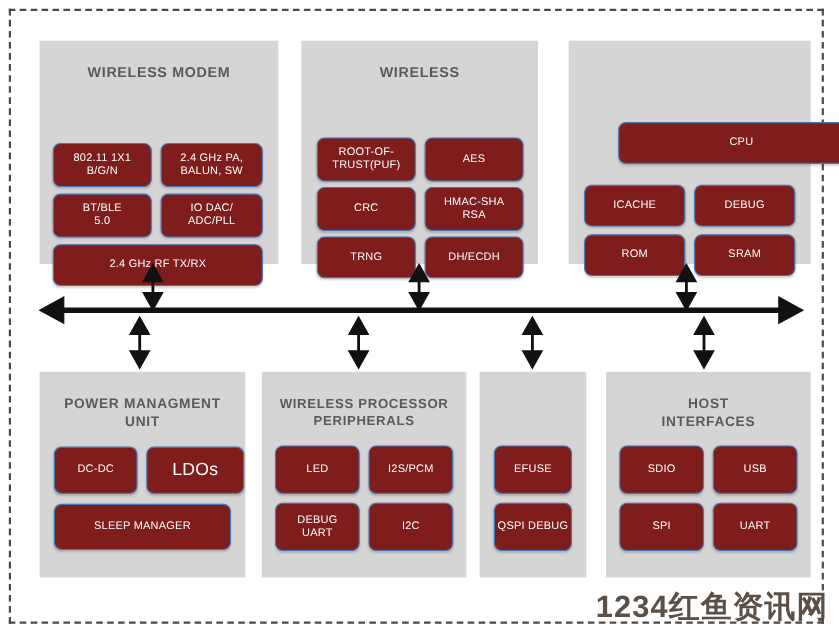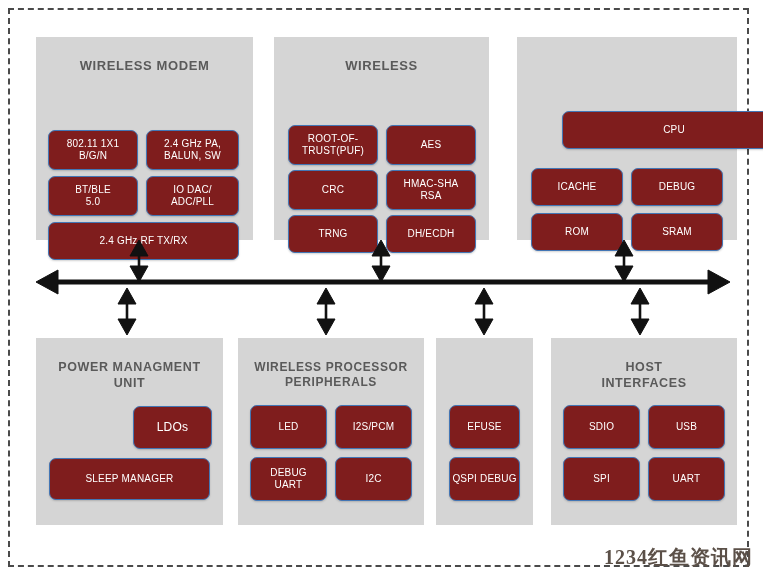--- a/index.html
+++ b/index.html
@@ -55,25 +55,25 @@
     letter-spacing:.2px;
   }
 
   
   .bus{position:absolute;left:0;top:0;width:763px;height:577px;pointer-events:none;}
 
   
   .watermark{
     position:absolute;
     right:10px;bottom:6px;
-    font-size:20px;
+    font-size:28px;
     font-weight:bold;
     color:#5b5048;
     letter-spacing:1px;
-    font-family:Liberation Serif, serif;
+    font-family:Liberation Sans, sans-serif;
     white-space:nowrap;
   }
 </style>
 </head>
 <body>
 
 <div id="root">
 
   <div class="frame"></div>
 
@@ -106,21 +106,22 @@
     <div class="tile" style="left:14px;top:74px;width:224px;height:38px;font-size:10px;margin-left:31px;">CPU</div>
     <div class="tile" style="left:14px;top:131px;width:92px;height:38px;font-size:10px;">ICACHE</div>
     <div class="tile" style="left:114px;top:131px;width:92px;height:38px;font-size:10px;">DEBUG</div>
     <div class="tile" style="left:14px;top:176px;width:92px;height:38px;font-size:10px;">ROM</div>
     <div class="tile" style="left:114px;top:176px;width:92px;height:38px;font-size:10px;">SRAM</div>
   </div>
 
   <div class="panel" style="left:36px;top:338px;width:187px;height:187px;">
     <div class="panel-title" style="top:22px;font-size:12.5px;">POWER MANAGMENT
 UNIT</div>
-    <div class="tile" style="left:97px;top:68px;width:79px;height:43px;font-size:12px;">LDOs</div>
+    <div class="tile" style="left:13px;top:68px;width:76px;height:43px;font-size:10px;">DC-DC</div>
+    <div class="tile" style="left:97px;top:68px;width:89px;height:43px;font-size:16px;">LDOs</div>
     <div class="tile" style="left:13px;top:120px;width:161px;height:42px;font-size:10px;">SLEEP MANAGER</div>
   </div>
 
   <div class="panel" style="left:238px;top:338px;width:186px;height:187px;">
     <div class="panel-title" style="top:22px;font-size:12px;">WIRELESS PROCESSOR
 PERIPHERALS</div>
     <div class="tile" style="left:12px;top:67px;width:77px;height:44px;font-size:10px;">LED</div>
     <div class="tile" style="left:97px;top:67px;width:77px;height:44px;font-size:10px;">I2S/PCM</div>
     <div class="tile" style="left:12px;top:119px;width:77px;height:44px;font-size:10px;">DEBUG
 UART</div>

